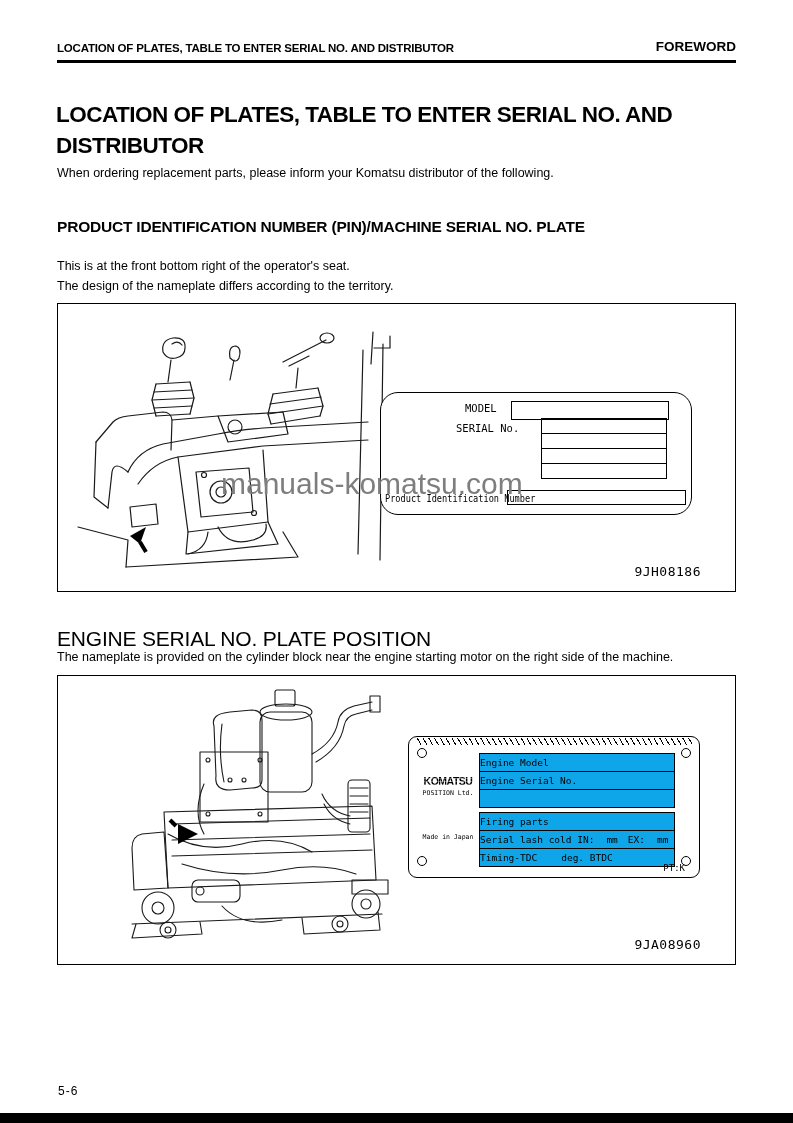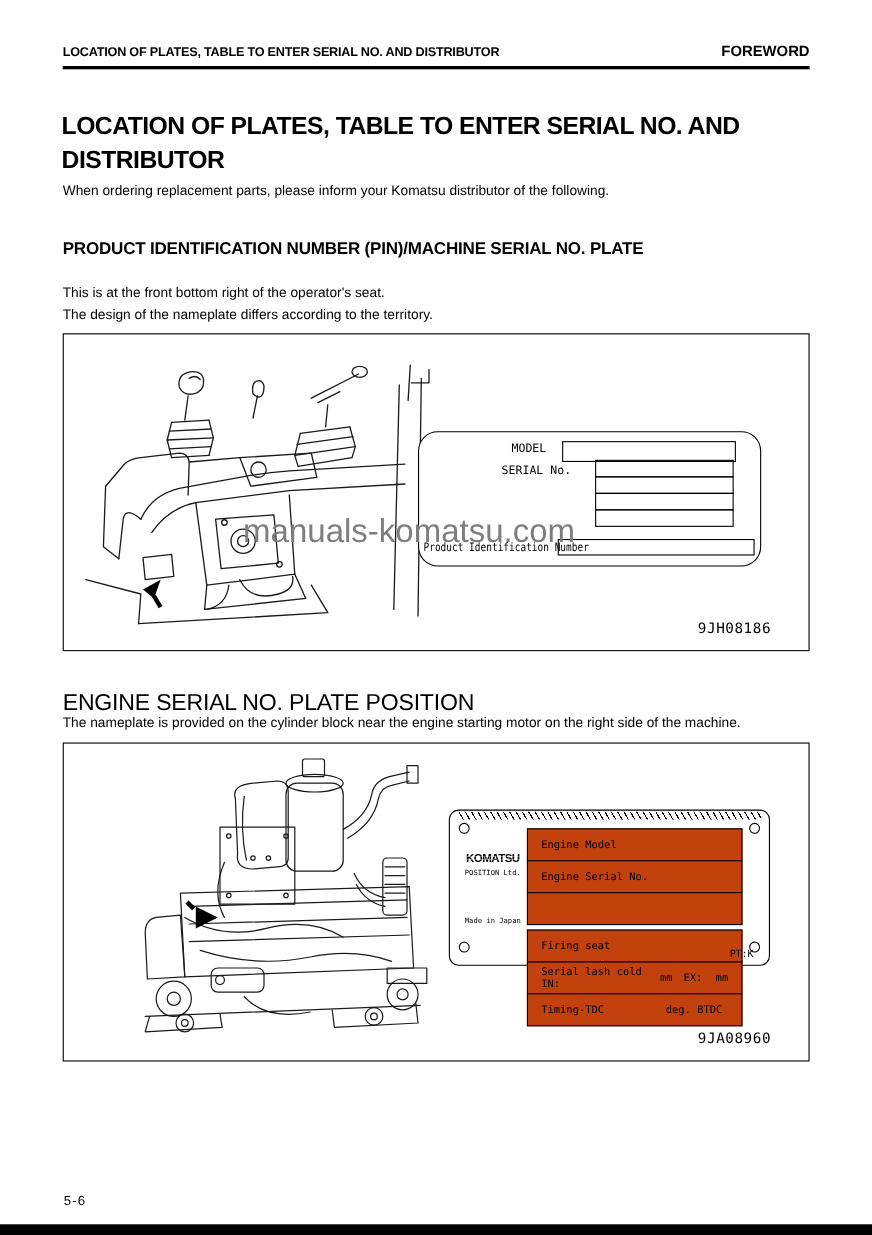--- a/index.html
+++ b/index.html
@@ -45,24 +45,24 @@
   .hole{position:absolute;width:8px;height:8px;border:1px solid #000;border-radius:50%;background:#fff;}
   .hole.tl{left:8px;top:11px;} .hole.tr{right:8px;top:11px;}
   .hole.bl{left:8px;bottom:11px;} .hole.br{right:8px;bottom:11px;}
   .brand{position:absolute;left:8px;top:38px;width:62px;text-align:center;}
   .brand-name{font-weight:900;font-size:10.5px;letter-spacing:-0.5px;
     background:repeating-linear-gradient(0deg,#000 0 2px,#555 2px 3px);
     -webkit-background-clip:text;background-clip:text;color:transparent;}
   .brand-sub{font-family:"DejaVu Sans Mono",monospace;font-size:6.5px;margin-top:2px;color:#000;}
   .made-in{position:absolute;left:8px;top:96px;width:62px;text-align:center;font-family:"DejaVu Sans Mono",monospace;font-size:6.5px;}
   .eng-table{position:absolute;left:70px;top:17px;width:196px;font-family:"DejaVu Sans Mono",monospace;font-size:9.5px;}
-  .eng-row{height:30px;border:1px solid #000;margin-top:-1px;display:flex;align-items:center;padding:0 12px;box-sizing:border-box;background:#c2410c;}
+  .eng-row{height:19px;border:1px solid #000;margin-top:-1px;display:flex;align-items:center;padding:0 0;box-sizing:border-box;background:#0ea5e9;}
   .eng-gap{height:5px;}
   .eng-row .u1{margin-left:12px;} .eng-row .u2{margin-left:10px;} .eng-row .u3{margin-left:12px;}
-  .eng-row .tv{margin-left:56px;}
+  .eng-row .tv{margin-left:24px;}
   .pt-code{position:absolute;right:14px;top:126px;font-family:"DejaVu Sans Mono",monospace;font-size:9px;}
   svg{display:block;}
 </style>
 </head>
 <body>
 
 <div class="page">
 
   <div class="hdr-left">LOCATION OF PLATES, TABLE TO ENTER SERIAL NO. AND DISTRIBUTOR</div>
   <div class="hdr-right">FOREWORD</div>
@@ -233,21 +233,21 @@
         <div class="brand-name">KOMATSU</div>
         <div class="brand-sub">POSITION Ltd.</div>
       </div>
       <div class="made-in">Made in Japan</div>
 
       <div class="eng-table">
         <div class="eng-row">Engine Model</div>
         <div class="eng-row">Engine Serial No.</div>
         <div class="eng-row"></div>
         <div class="eng-gap"></div>
-        <div class="eng-row">Firing seat</div>
+        <div class="eng-row">Firing parts</div>
         <div class="eng-row">
           <span>Serial lash cold IN:</span>
           <span class="u1">mm</span>
           <span class="u2">EX:</span>
           <span class="u3">mm</span>
         </div>
         <div class="eng-row">
           <span>Timing-TDC</span>
           <span class="tv">deg. BTDC</span>
         </div>

